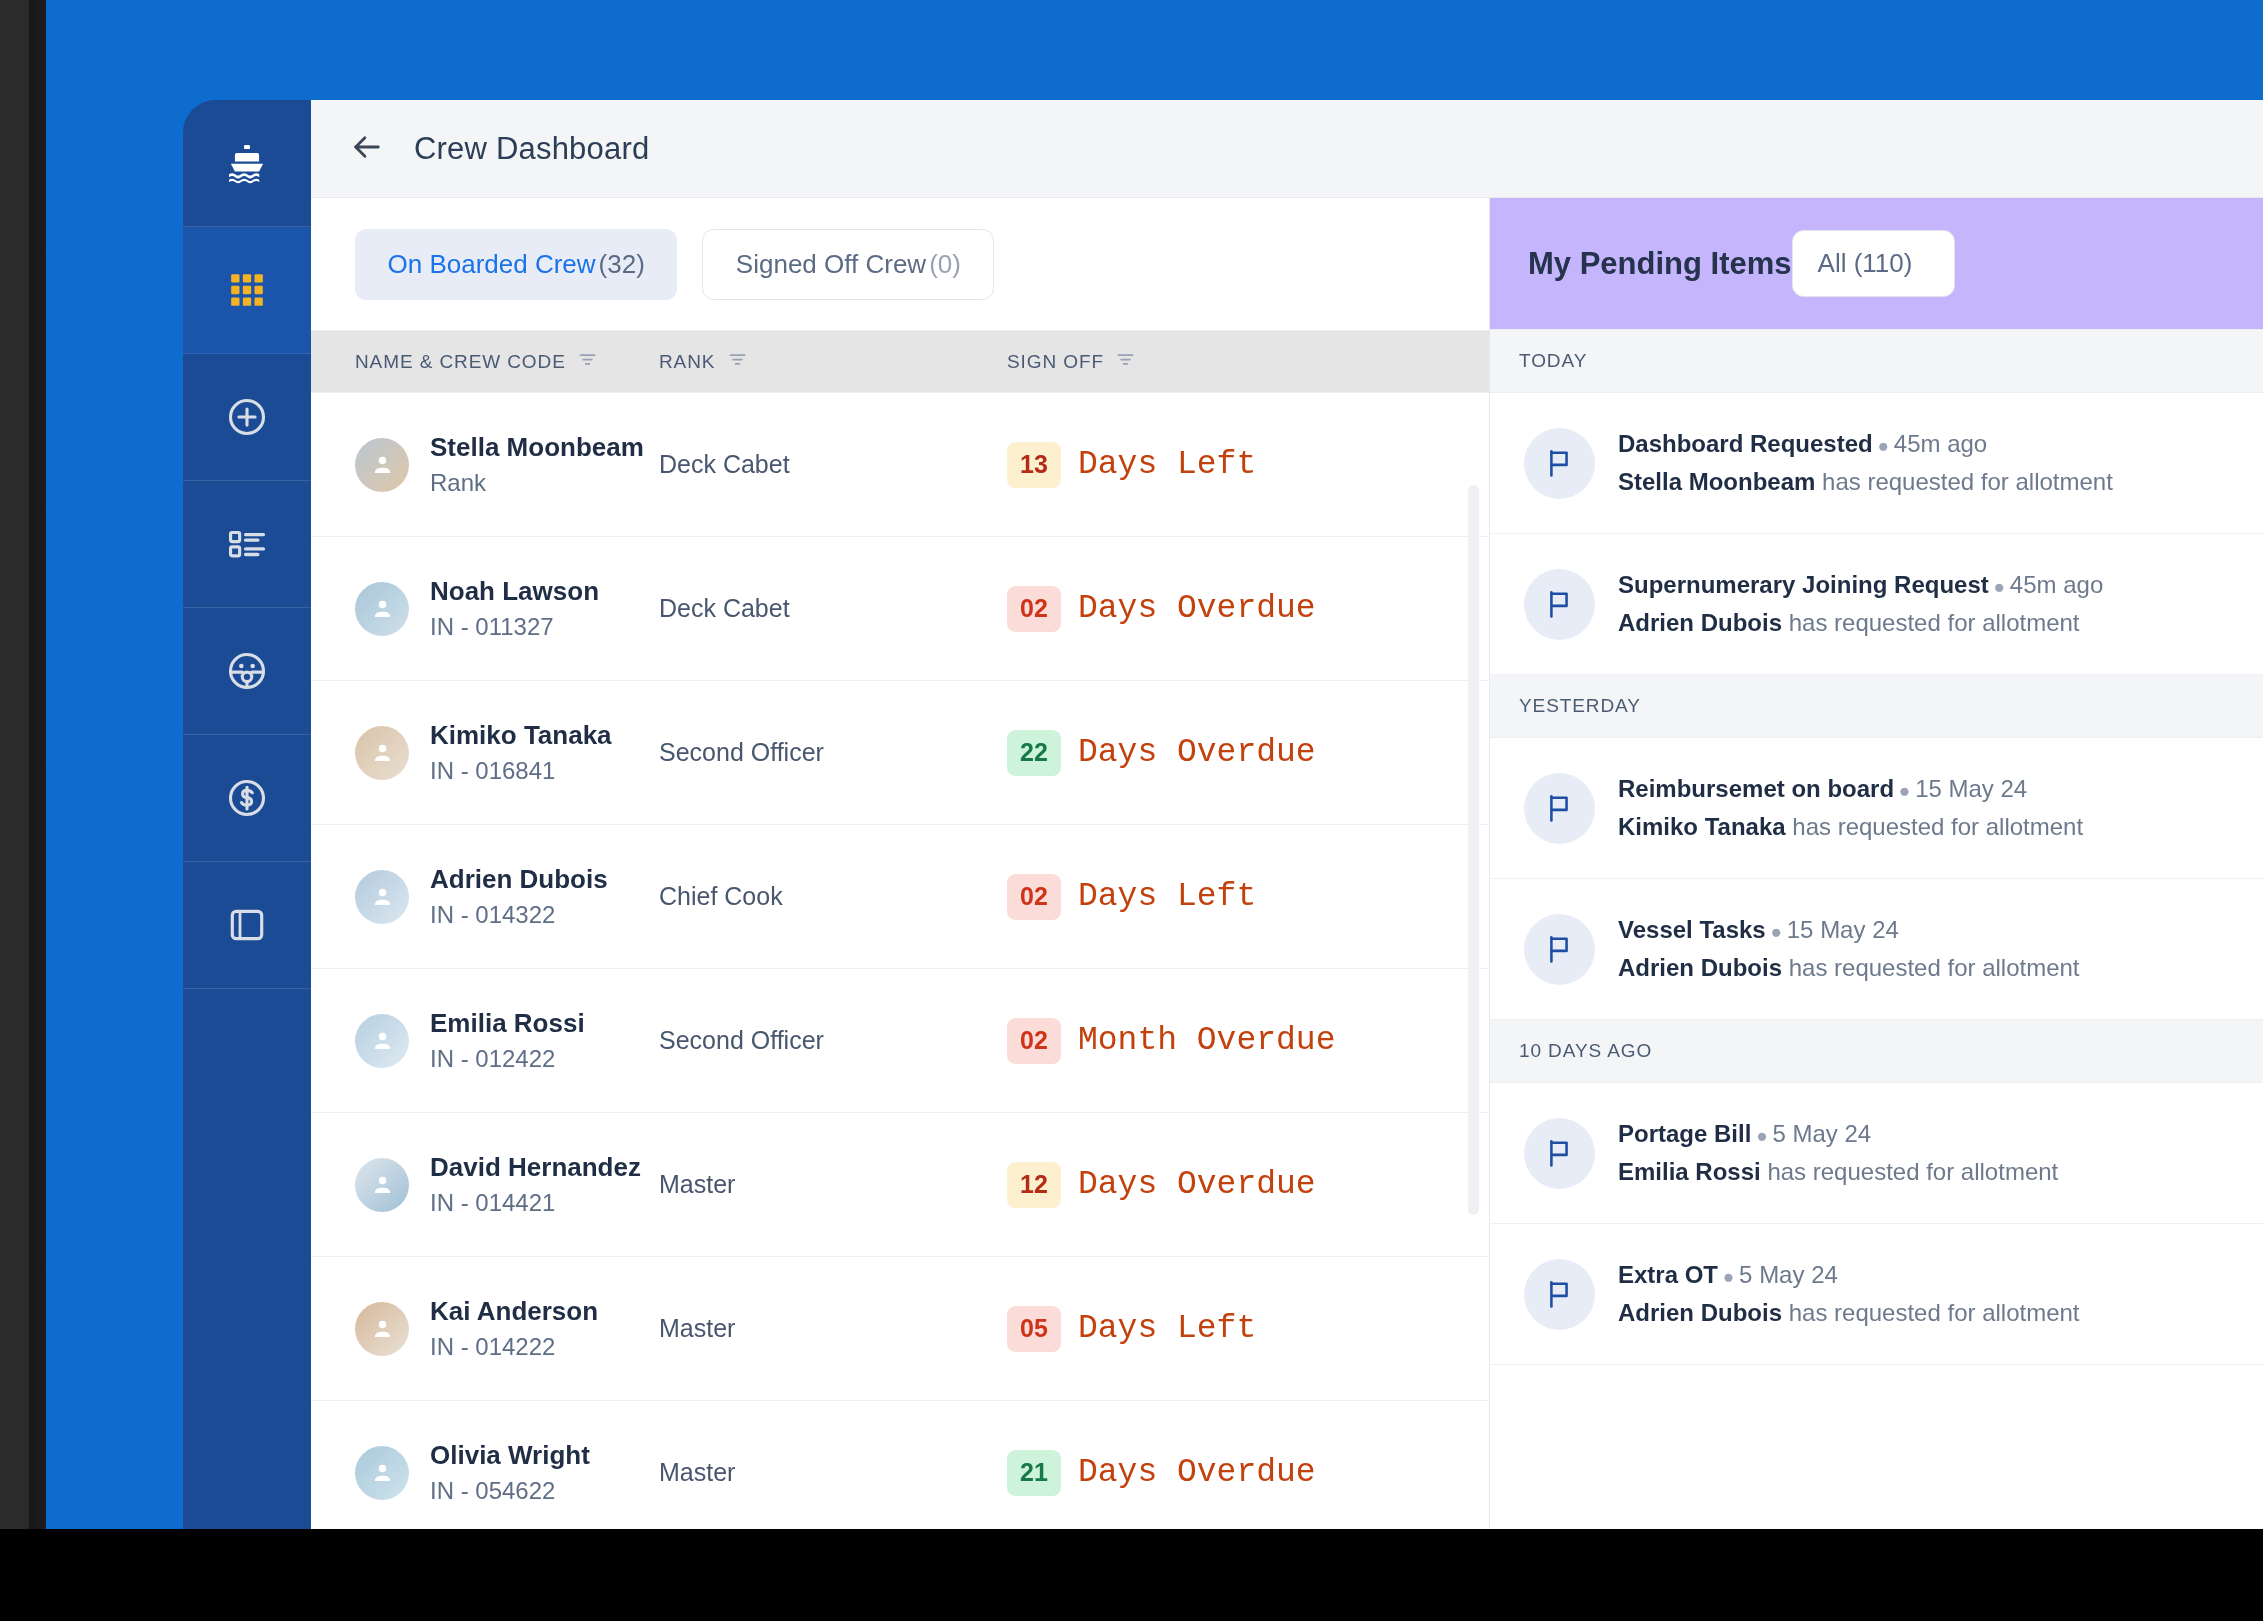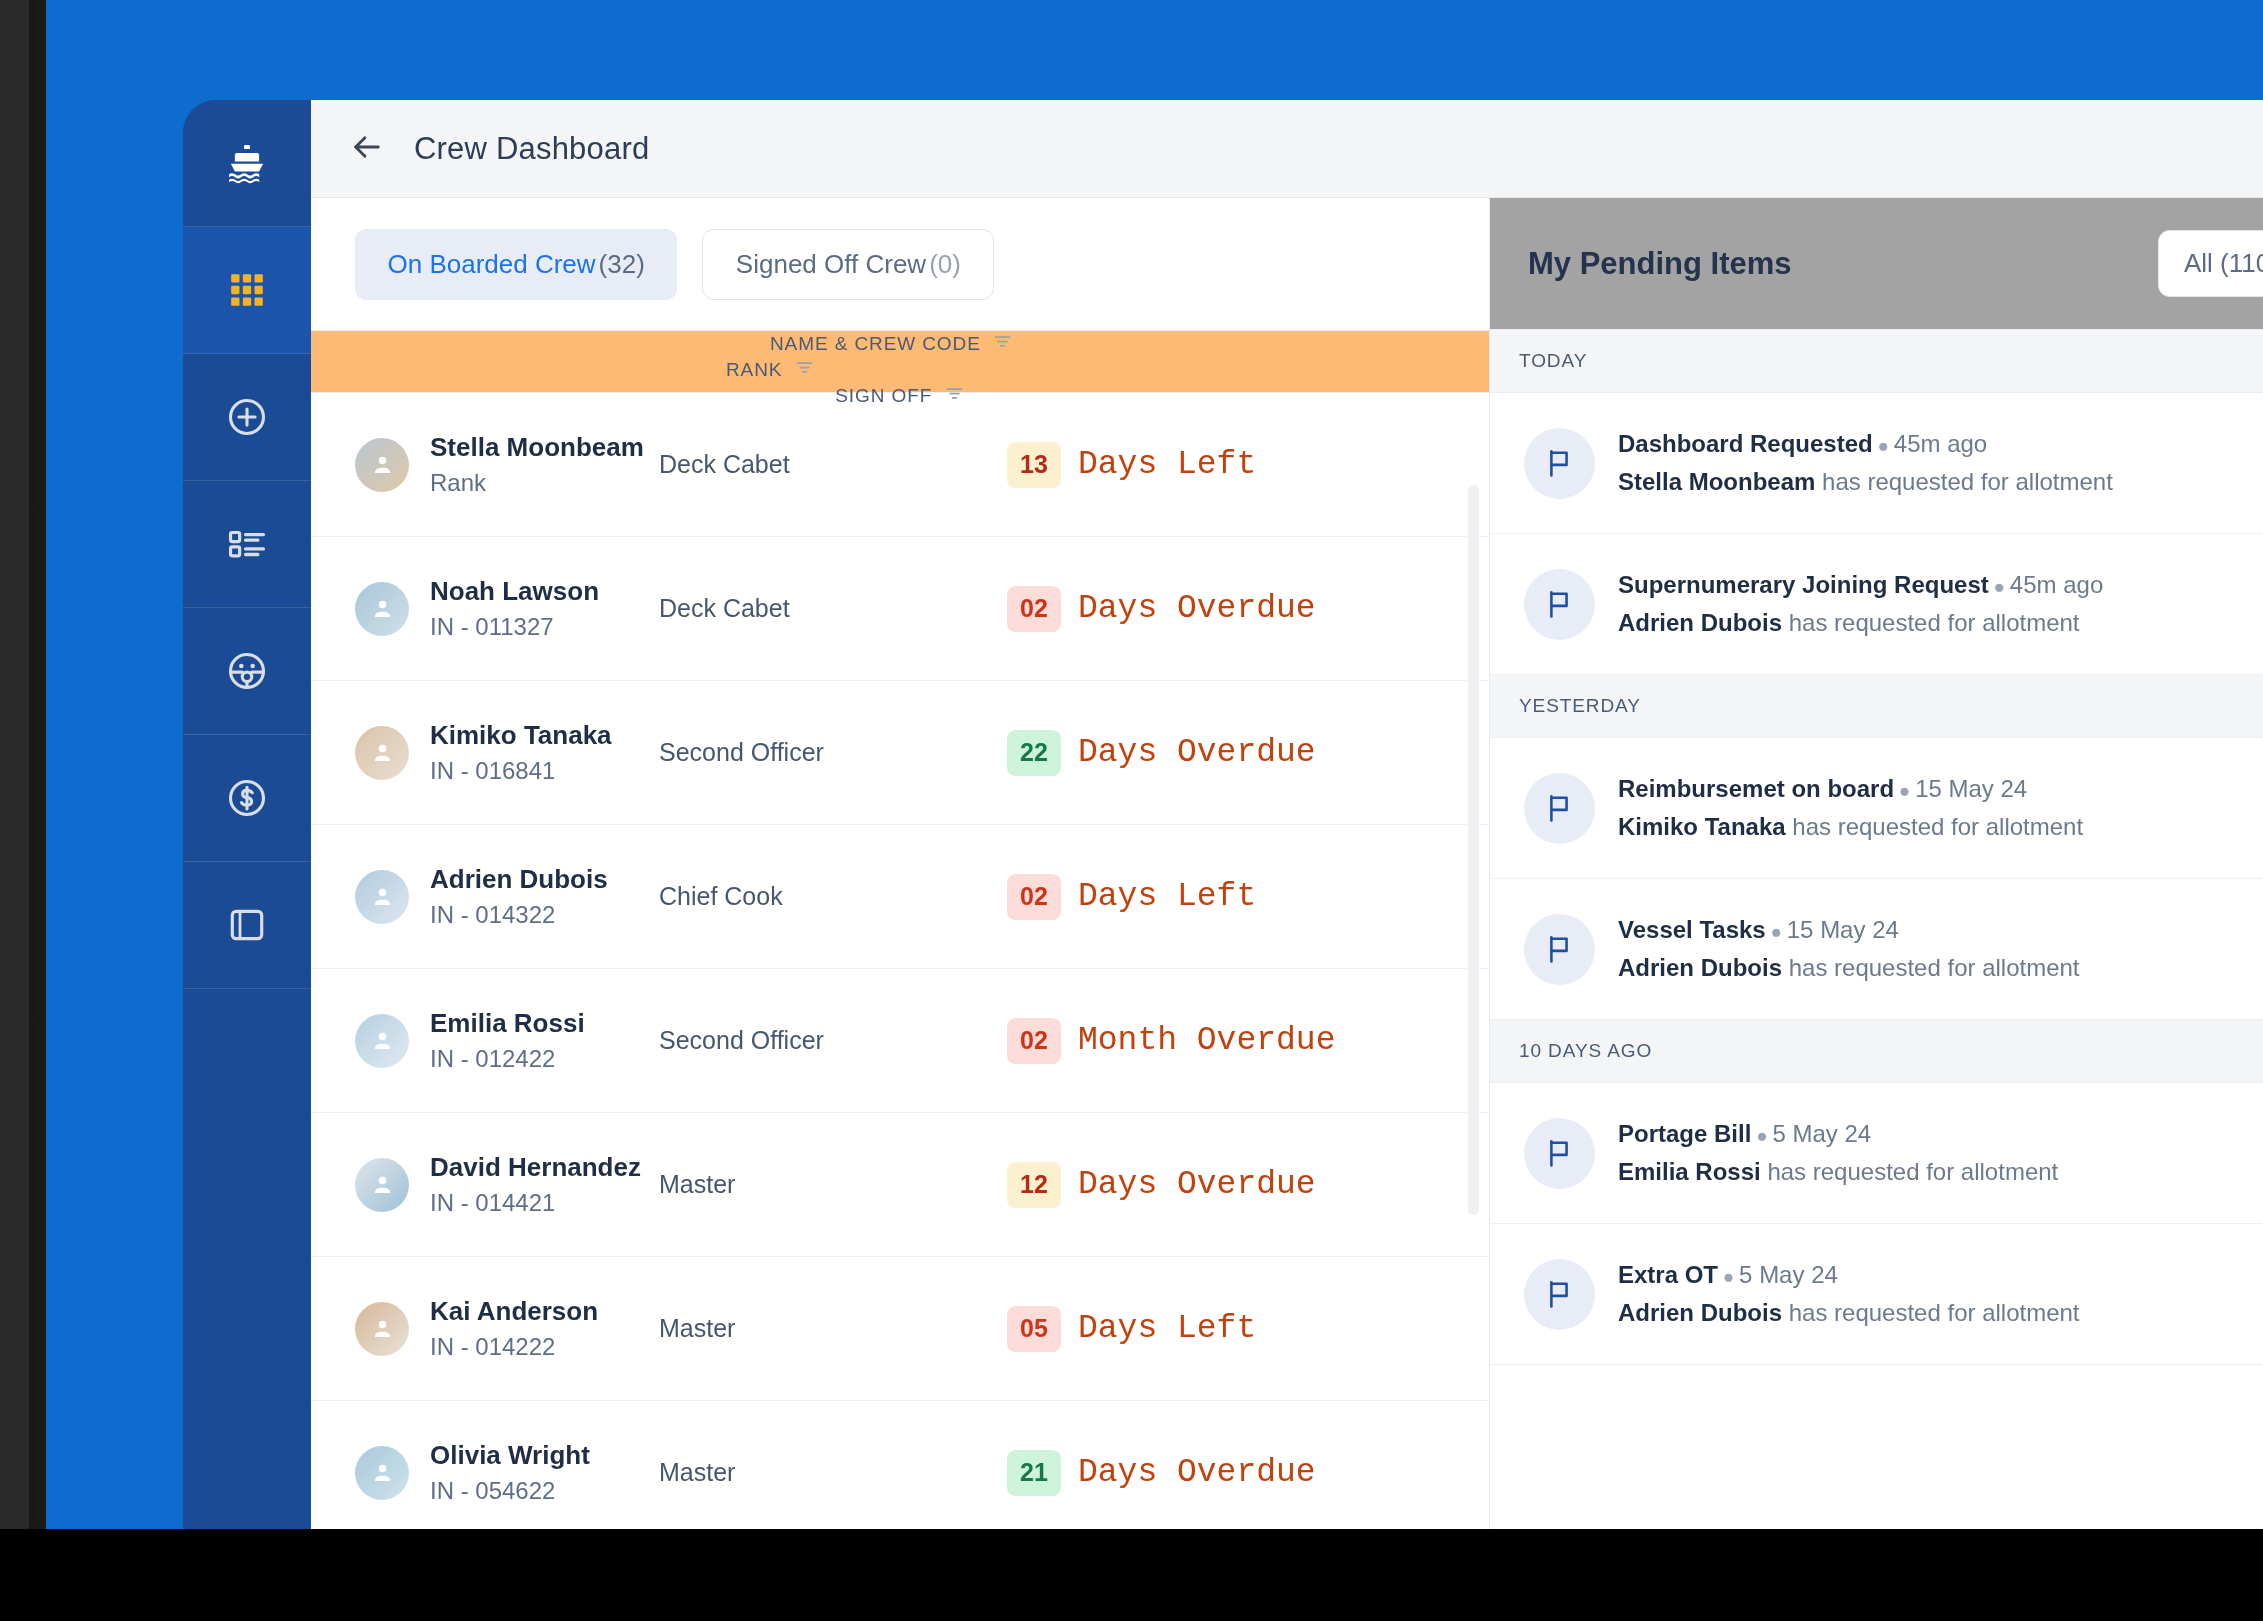--- a/index.html
+++ b/index.html
@@ -75,22 +75,22 @@
     display:flex; align-items:center; gap:3px;
     font-size:26px; cursor:pointer; white-space:nowrap;
   }
   .tab.active { background:#e8ecf6; color:#1a73e8; }
   .tab.active .tab-count { color:#5c6b85; }
   .tab.idle { background:#fff; border:1px solid #e2e5ea; color:#5c6b85; }
   .tab.idle .tab-count { color:#97a1b2; }
 
   
   #thead {
-    height:63px; background:#fdba74; border-top:1px solid #eceef1; border-bottom:1px solid #eceef1;
-    display:flex; align-items:center;flex-direction:column;
+    height:63px; background:#e5e5e5; border-top:1px solid #eceef1; border-bottom:1px solid #eceef1;
+    display:flex; align-items:center;
   }
   .th { display:flex; align-items:center; gap:11.5px; font-size:19px; letter-spacing:0.9px; color:#4b5a74; }
   .th-name { width:348px; padding-left:44px; }
   .th-rank { width:348px; }
   .th-sign { flex:1; }
 
   #tbody { position:absolute; left:0; top:195px; width:1179px; height:1137px; overflow:hidden; }
   .trow { height:144px; display:flex; align-items:center; border-bottom:1px solid #eef0f3; }
   .c-name { width:348px; padding-left:44px; display:flex; align-items:center; gap:21px; }
   .avatar { width:54px; height:54px; border-radius:50%; flex:none; position:relative; display:flex; align-items:center; justify-content:center; }
@@ -107,21 +107,21 @@
   }
   .badge.amber { background:#fdf0cf; color:#b42b16; }
   .badge.red   { background:#fbdcd8; color:#cf3418; }
   .badge.green { background:#cdf3da; color:#17794a; }
   .sign-txt { font-size:33px; color:#c2410c; white-space:nowrap;font-family:Liberation Mono, monospace; }
 
   
   #list-scroll { position:absolute; right:9.6px; top:287px; width:11.5px; height:730px; border-radius:6.7px; background:#eef0f4; }
 
   
-  #rtop { height:132px; display:flex; align-items:center; justify-content:space-between; padding:0 0 0 38px; background:#a3a3a3; border-bottom:1px solid #eceef1; }
+  #rtop { height:132px; display:flex; align-items:center; padding:0 0 0 38px; background:#c4b5fd; border-bottom:1px solid #eceef1; }
   #rtitle { font-size:31px; font-weight:700; color:#25334d; }
   #rfilter {
     height:67px; min-width:163px; border:1px solid #e2e5ea; border-radius:11.5px; background:#fff;
     display:flex; align-items:center; padding:0 25px; font-size:26px; color:#5c6b85;
     margin-right:-57px; cursor:pointer; white-space:nowrap;
   }
   .grp-hdr { height:63px; background:#f4f5f7; display:flex; align-items:center; padding-left:29px;
              font-size:19px; letter-spacing:0.9px; color:#4b5a74; border-bottom:1px solid #eceef1; }
   .pitem { height:141px; display:flex; align-items:center; gap:23px; padding-left:34px; border-bottom:1px solid #eef0f3; }
   .flagwrap { width:71px; height:71px; border-radius:50%; background:#e7ecf7; flex:none; display:flex; align-items:center; justify-content:center; }

